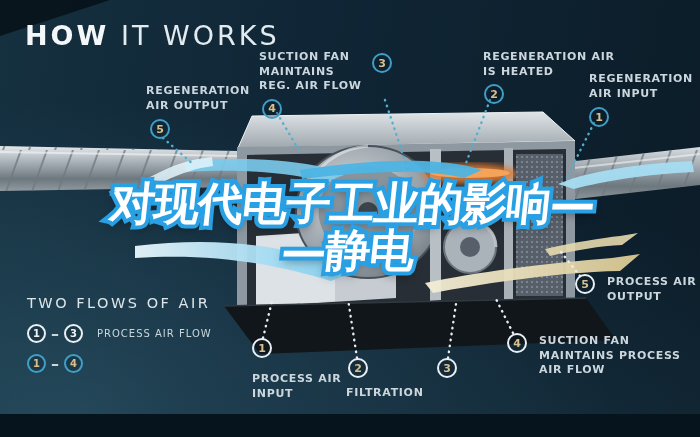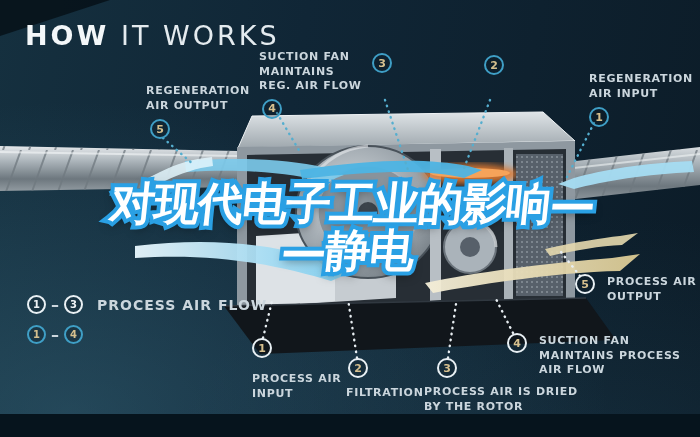--- a/index.html
+++ b/index.html
@@ -33,21 +33,21 @@
     font-size:11px;font-weight:bold;background:rgba(10,24,33,.25);
   }
   .ring-regen{border:2px solid #3f9fc6;color:#d6c08e;}
   .ring-process{border:2px solid #e9f0f4;color:#d6c08e;}
   
   .legend{position:absolute;left:27px;top:295px;z-index:4;}
   .legend-title{font-size:14.5px;letter-spacing:2.5px;color:#dde6ea;font-weight:normal;margin-bottom:13px;}
   .legend-row{display:flex;align-items:center;margin-bottom:11px;}
   .legend-row .co-circle{width:19px;height:19px;font-size:10px;}
   .legend-dash{color:#cbd6dd;margin:0 5px;font-weight:bold;}
-  .legend-label{font-size:14px;font-weight:bold;letter-spacing:1px;color:#cbd6dd;margin-left:14px;}
+  .legend-label{font-size:10px;font-weight:normal;letter-spacing:1px;color:#cbd6dd;margin-left:14px;}
   .ring-white{border:2px solid #e9f0f4;color:#eef3f6;}
   
   .overlay{position:absolute;left:0;right:0;top:180px;text-align:center;z-index:5;transform:skewX(-6deg);pointer-events:none;}
   .ov-line{position:relative;height:47px;font-size:45px;font-weight:bold;letter-spacing:-1px;line-height:47px;}
   .ov-line .back,.ov-line .front{position:absolute;left:0;right:0;top:0;white-space:nowrap;}
   .ov-line .back{-webkit-text-stroke:8px #2aa0e4;color:#2aa0e4;text-shadow:0 4px 10px rgba(0,0,0,.5);}
   .ov-line .front{color:#ffffff;}
 </style>
 </head>
 <body>
@@ -192,55 +192,56 @@
   <div class="callout co-col" style="left:259px;top:50px;">
     <div class="co-label">SUCTION FAN
 MAINTAINS
 REG. AIR FLOW</div>
     <div class="co-circle ring-regen" style="margin:5px 0 0 3px;">4</div>
   </div>
   <div class="callout co-col" style="left:370px;top:48px;">
     <div class="co-circle ring-regen" style="margin:5px 0 0 2px;">3</div>
   </div>
   <div class="callout co-col" style="left:483px;top:50px;">
+    <div class="co-label">REGENERATION AIR
+IS HEATED</div>
     <div class="co-circle ring-regen" style="margin:5px 0 0 1px;">2</div>
   </div>
   <div class="callout co-col" style="left:589px;top:72px;">
     <div class="co-label">REGENERATION
 AIR INPUT</div>
     <div class="co-circle ring-regen" style="margin:6px 0 0 0;">1</div>
   </div>
 
   <div class="callout co-col" style="left:252px;top:338px;">
     <div class="co-circle ring-process">1</div>
     <div class="co-label" style="margin-top:14px;">PROCESS AIR
 INPUT</div>
   </div>
   <div class="callout co-col" style="left:346px;top:358px;">
     <div class="co-circle ring-process" style="margin-left:2px;">2</div>
     <div class="co-label" style="margin-top:8px;text-align:center;">FILTRATION</div>
   </div>
   <div class="callout co-col" style="left:424px;top:358px;">
     <div class="co-circle ring-process" style="margin-left:13px;">3</div>
-    <div class="co-label" style="margin-top:7px;">PROCESS AIR IS DRIED
-BY THE ROTOR</div>
   </div>
   <div class="callout co-row" style="left:507px;top:333px;">
     <div class="co-circle ring-process">4</div>
     <div class="co-label" style="margin-left:12px;margin-top:1px;">SUCTION FAN
 MAINTAINS PROCESS
 AIR FLOW</div>
   </div>
   <div class="callout co-row" style="left:575px;top:274px;">
     <div class="co-circle ring-process">5</div>
     <div class="co-label" style="margin-left:12px;margin-top:1px;">PROCESS AIR
 OUTPUT</div>
   </div>
 
   <div class="legend">
+    <div class="legend-title">TWO FLOWS OF AIR</div>
     <div class="legend-row">
       <span class="co-circle ring-white">1</span>
       <span class="legend-dash">–</span>
       <span class="co-circle ring-white">3</span>
       <span class="legend-label">PROCESS AIR FLOW</span>
     </div>
     <div class="legend-row">
       <span class="co-circle ring-regen">1</span>
       <span class="legend-dash">–</span>
       <span class="co-circle ring-regen">4</span>

